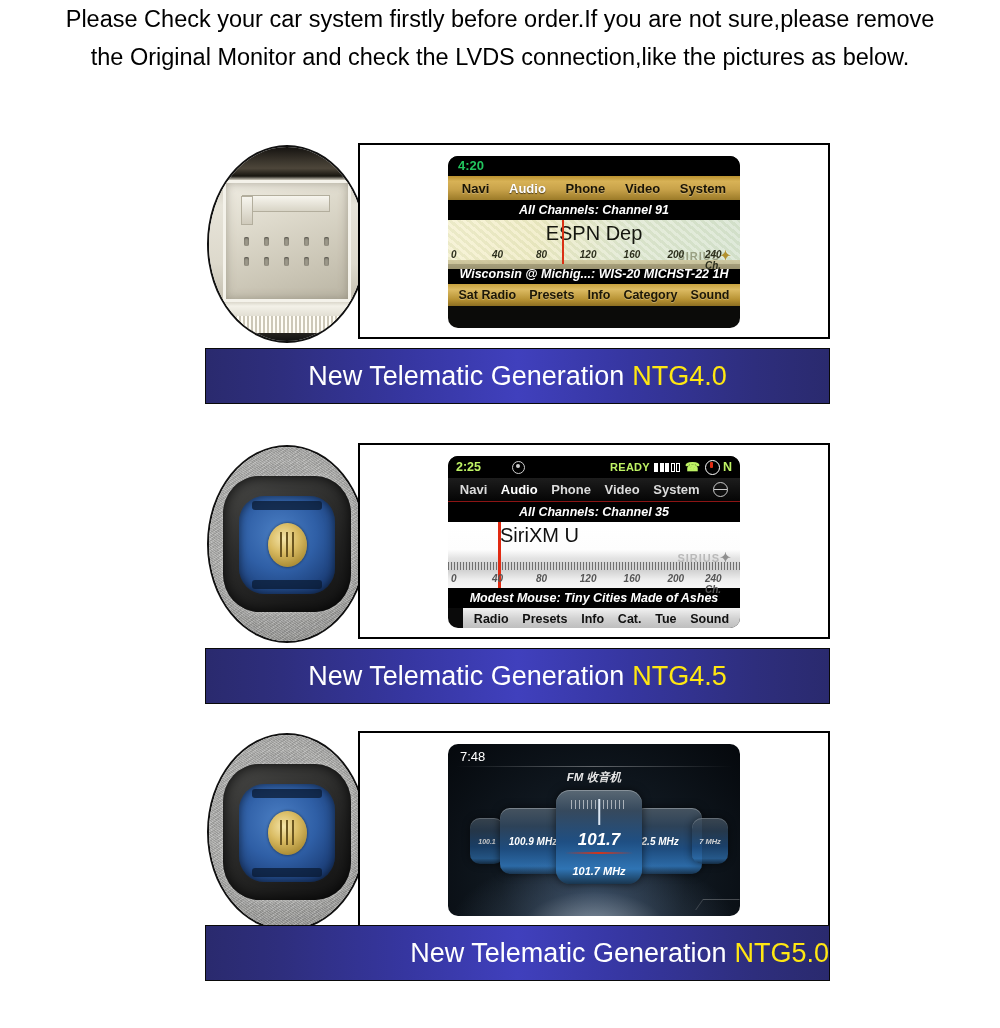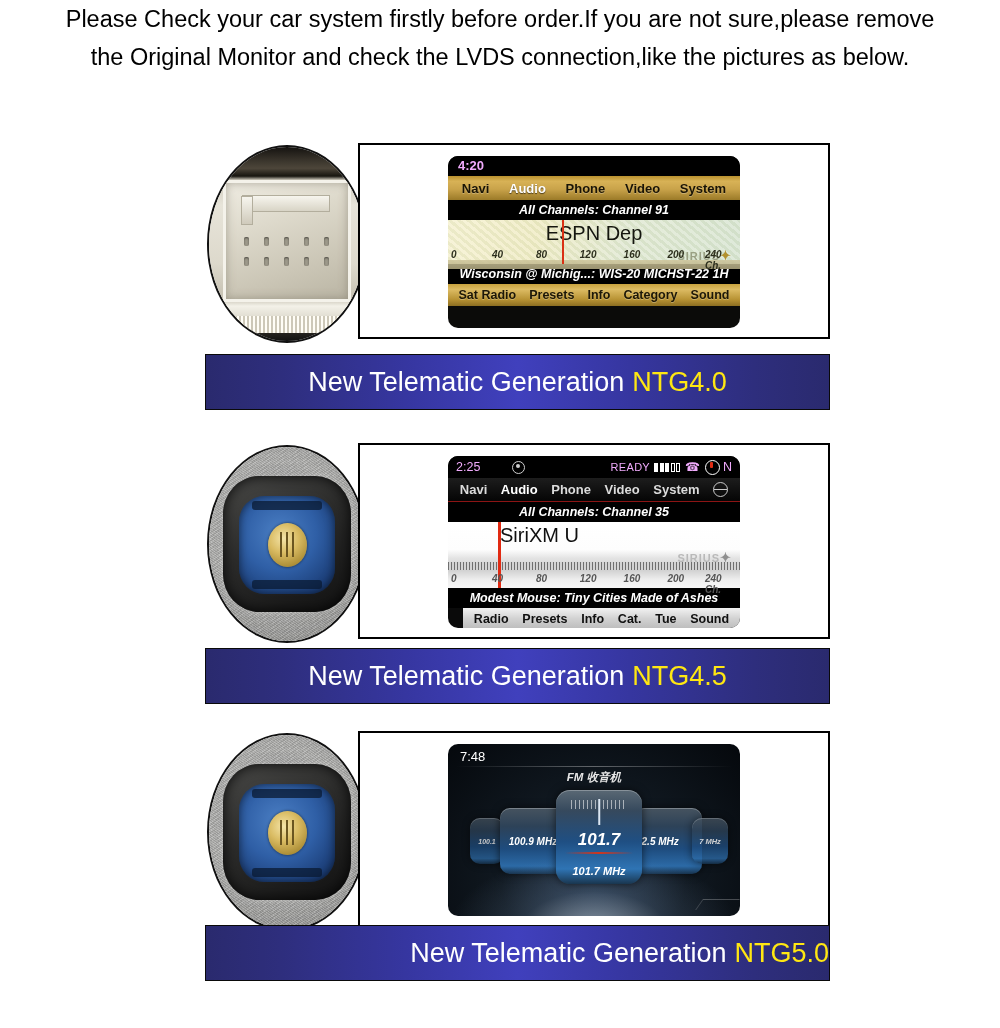--- a/index.html
+++ b/index.html
@@ -225,21 +225,21 @@
     border-radius: 10px;
     overflow: hidden;
     background: #000;
   }
 
   
   .s40 { background: #0b0b09; }
   .s40-time {
     height: 20px;
     background: #000;
-    color: #f0abfc;
+    color: #22c55e;
     font-size: 13px;
     font-weight: bold;
     line-height: 20px;
     padding-left: 10px;
   }
   .s40-menu {
     height: 24px;
     background: linear-gradient(180deg,#b9912e 0%,#d8b256 22%,#c9a34a 55%,#9b7a28 100%);
     display: flex;
     align-items: center;
@@ -345,23 +345,23 @@
     text-shadow: 0 1px 0 rgba(255,255,255,.25);
   }
 
   
   .s45 { background: #0a0a0a; }
   .s45-status {
     height: 22px;
     background: #000;
     display: flex;
     align-items: center;
-    color: #f0abfc;
+    color: #bef264;
     font-size: 12.5px;
-    font-weight: normal;
+    font-weight: bold;
     padding: 0 8px;
   }
   .s45-status .clk { width: 56px; }
   .s45-status .dot {
     width: 11px; height: 11px;
     border-radius: 50%;
     border: 1.6px solid #cfcfcf;
     position: relative;
   }
   .s45-status .dot:after {
@@ -701,21 +701,21 @@
           <span>Presets</span>
           <span>Info</span>
           <span>Category</span>
           <span>Sound</span>
         </div>
 
       </div>
     </div>
   </div>
 
-  <div class="banner" style="top:211px;">
+  <div class="banner" style="top:205px;">
     <div class="banner-text">
       <span>New Telematic Generation</span><span class="banner-code">NTG4.0</span>
     </div>
   </div>
 </div>
 
 <div class="section" id="sec1" style="top:443px;">
 
   <div class="section-media">
 

